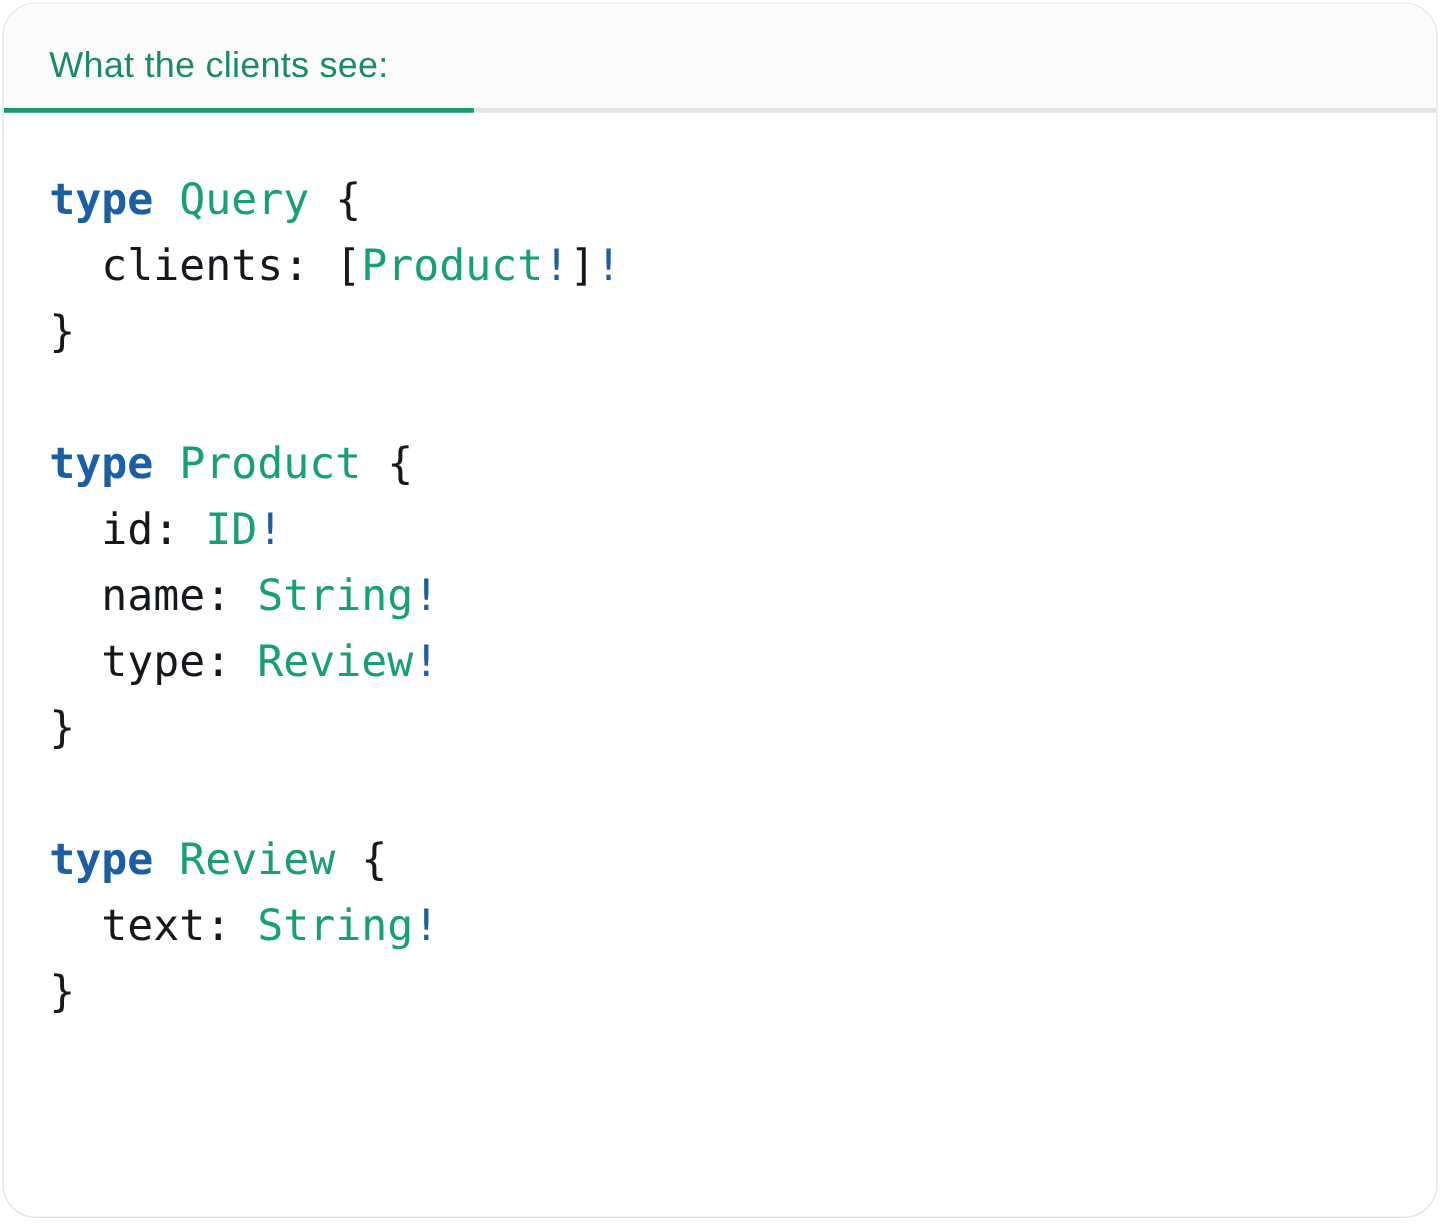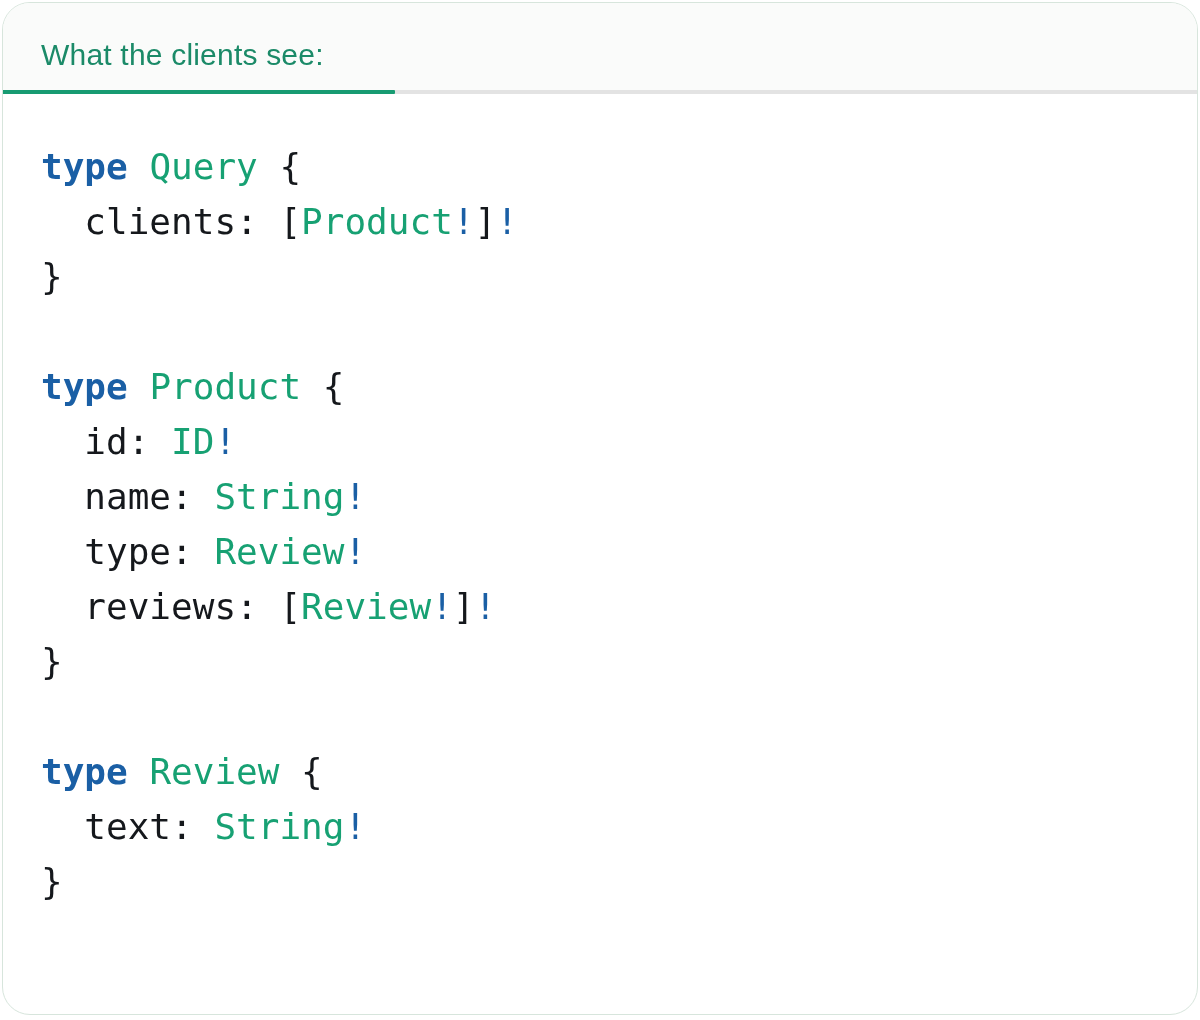--- a/index.html
+++ b/index.html
@@ -79,20 +79,19 @@
   </div>
   <div class="code">
       <div class="code-line"><span class="tok-kw">type</span><span class="tok-plain"> </span><span class="tok-type">Query</span><span class="tok-plain"> {</span></div>
       <div class="code-line"><span class="tok-plain">  clients: [</span><span class="tok-type">Product</span><span class="tok-bang">!</span><span class="tok-plain">]</span><span class="tok-bang">!</span></div>
       <div class="code-line"><span class="tok-plain">}</span></div>
       <div class="code-line"></div>
       <div class="code-line"><span class="tok-kw">type</span><span class="tok-plain"> </span><span class="tok-type">Product</span><span class="tok-plain"> {</span></div>
       <div class="code-line"><span class="tok-plain">  id: </span><span class="tok-type">ID</span><span class="tok-bang">!</span></div>
       <div class="code-line"><span class="tok-plain">  name: </span><span class="tok-type">String</span><span class="tok-bang">!</span></div>
       <div class="code-line"><span class="tok-plain">  type: </span><span class="tok-type">Review</span><span class="tok-bang">!</span></div>
-      <div class="code-line"><span class="tok-plain">  reviews: [</span><span class="tok-type">Review</span><span class="tok-bang">!</span><span class="tok-plain">]</span><span class="tok-bang">!</span></div>
       <div class="code-line"><span class="tok-plain">}</span></div>
       <div class="code-line"></div>
       <div class="code-line"><span class="tok-kw">type</span><span class="tok-plain"> </span><span class="tok-type">Review</span><span class="tok-plain"> {</span></div>
       <div class="code-line"><span class="tok-plain">  text: </span><span class="tok-type">String</span><span class="tok-bang">!</span></div>
       <div class="code-line"><span class="tok-plain">}</span></div>
     </div>
 </div>
 
 </body></html>

